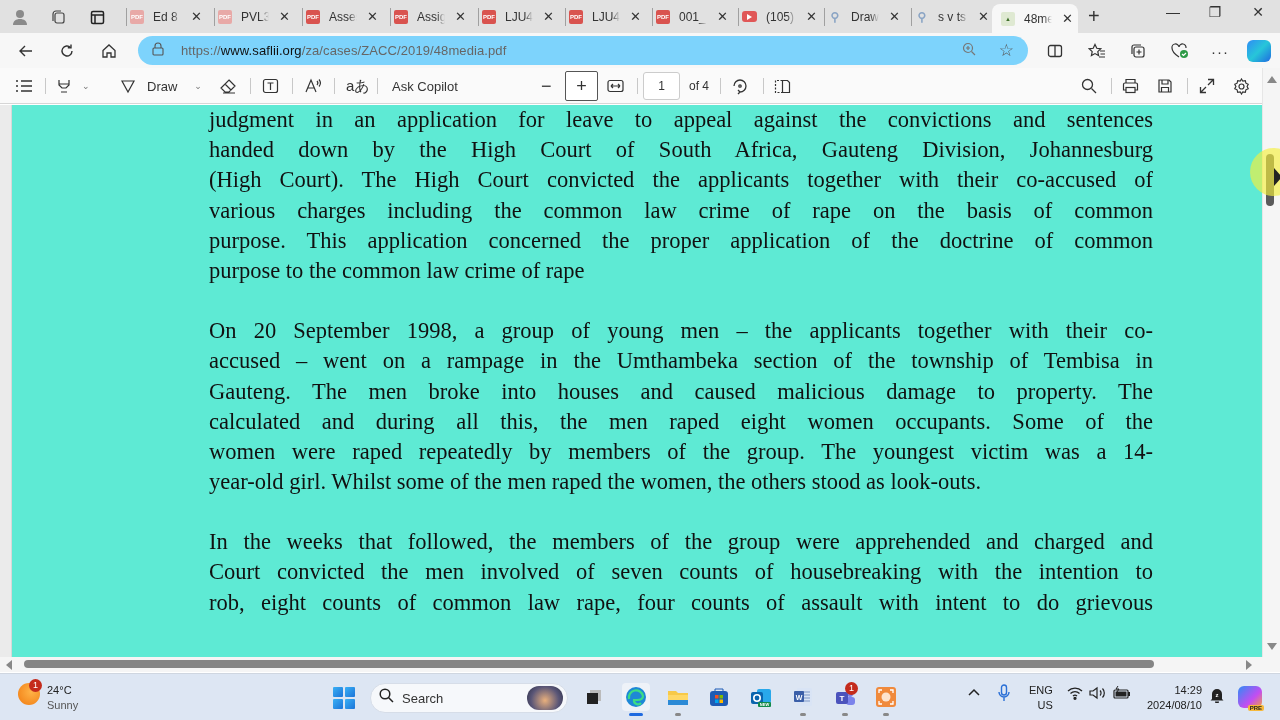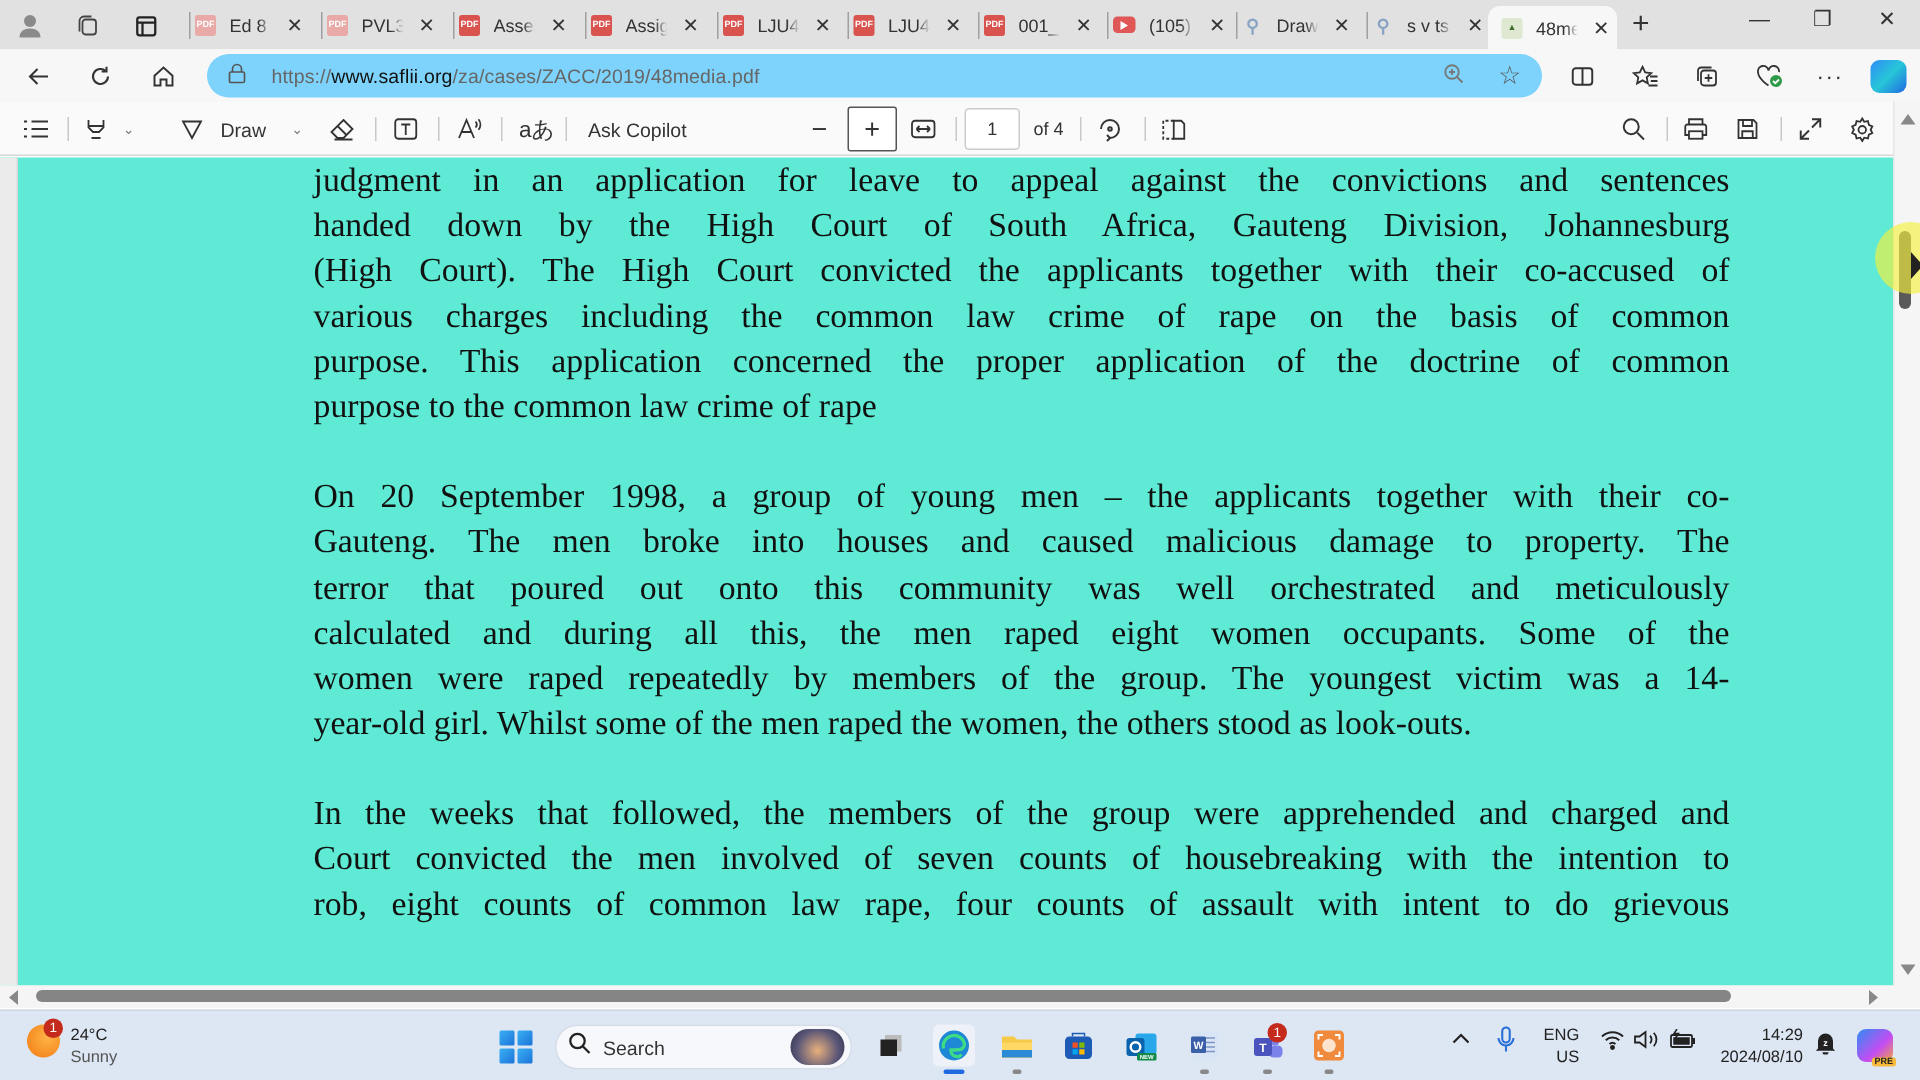--- a/index.html
+++ b/index.html
@@ -353,22 +353,22 @@
       <div class="ln">judgment in an application for leave to appeal against the convictions and sentences</div>
       <div class="ln">handed down by the High Court of South Africa, Gauteng Division, Johannesburg</div>
       <div class="ln">(High Court).  The High Court convicted the applicants together with their co-accused of</div>
       <div class="ln">various charges including the common law crime of rape on the basis of common</div>
       <div class="ln">purpose. This application concerned the proper application of the doctrine of common</div>
       <div class="ln last">purpose to the common law crime of rape</div>
     </div>
     <div class="gap"></div>
     <div class="para p2">
       <div class="ln">On 20 September 1998, a group of young men – the applicants together with their co-</div>
+      <div class="ln">accused – went on a rampage in the Umthambeka section of the township of Tembisa in</div>
       <div class="ln">Gauteng.  The men broke into houses and caused malicious damage to property. The</div>
-      <div class="ln">terror that poured out onto this community was well orchestrated and meticulously</div>
       <div class="ln">calculated and during all this, the men raped eight women occupants.  Some of the</div>
       <div class="ln">women were raped repeatedly by members of the group.  The youngest victim was a 14-</div>
       <div class="ln last">year-old girl.  Whilst some of the men raped the women, the others stood as look-outs.</div>
     </div>
     <div class="gap"></div>
     <div class="para p3">
       <div class="ln">In the weeks that followed, the members of the group were apprehended and charged and</div>
       <div class="ln">Court convicted the men involved of seven counts of housebreaking with the intention to</div>
       <div class="ln">rob, eight counts of common law rape, four counts of assault with intent to do grievous</div>
     </div>

